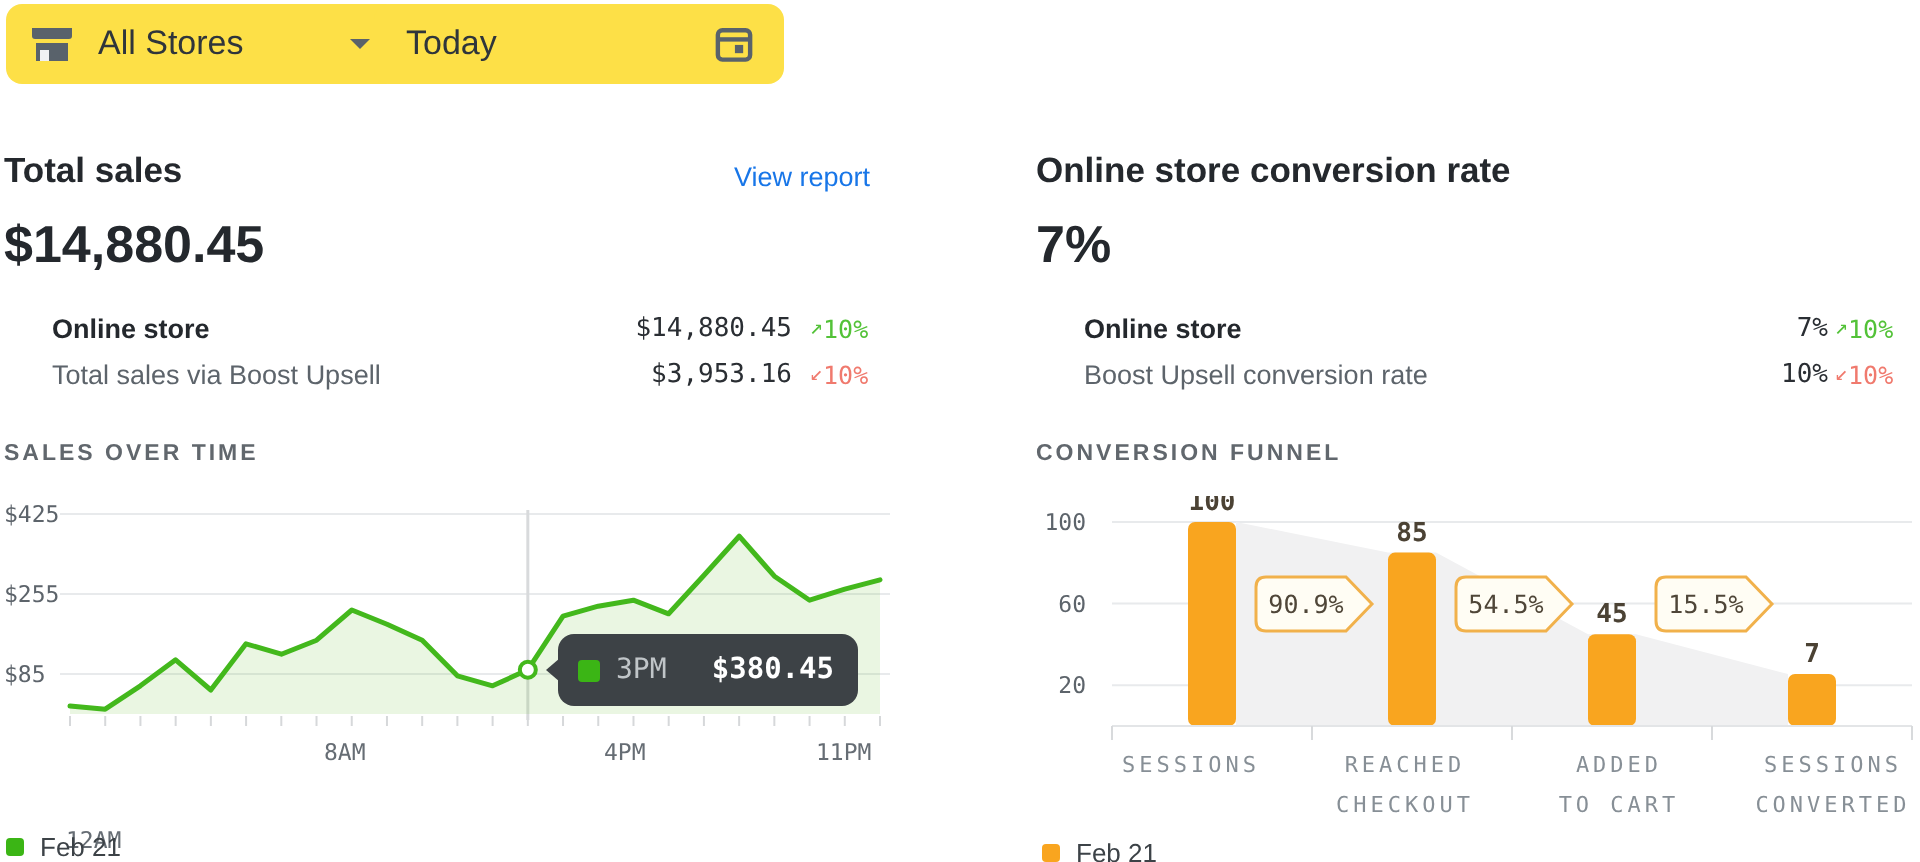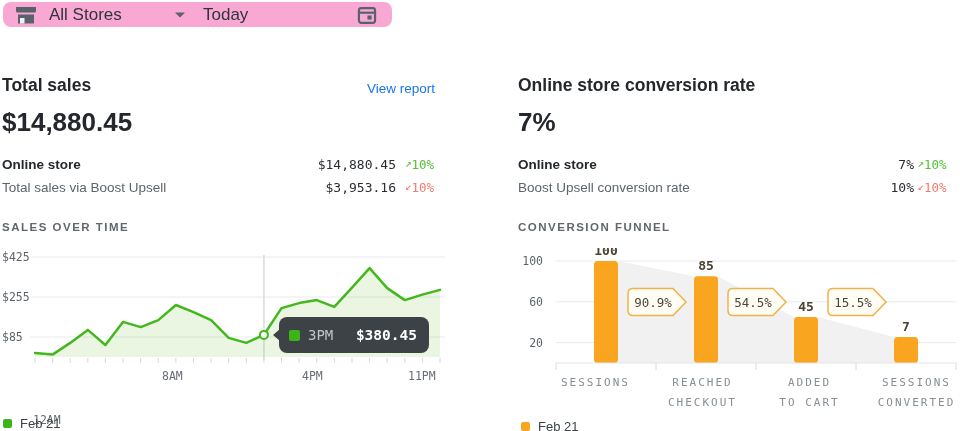--- a/index.html
+++ b/index.html
@@ -1,21 +1,21 @@
 <!DOCTYPE html>
 <html><head>
 <meta charset="utf-8">
 <style>
   html,body{margin:0;padding:0;background:#fff;}
   #app{position:relative;width:960px;height:431px;background:#fff;overflow:hidden;
        font-family:"Liberation Sans",sans-serif;color:#24282d;}
   .mono{font-family:"DejaVu Sans Mono",monospace;}
 
   
-  .top-btn{position:absolute;top:2px;height:25px;background:#f9a8d4;border-radius:8px;
+  .top-btn{position:absolute;top:2px;height:40px;background:#fde047;border-radius:8px;
            display:flex;align-items:center;cursor:pointer;}
   #store-btn{left:3px;width:172px;padding:0 14px 0 12px;}
   #date-btn{left:187px;width:175px;padding:0 14px 0 16px;}
   .top-btn .lbl{font-size:17px;color:#2f353b;}
   #store-btn .lbl{margin-left:12px;}
   .top-btn .right-ic{margin-left:auto;display:flex;}
 
   
   .panel-title{position:absolute;font-size:17.5px;font-weight:bold;color:#24282d;}
   #ts-title{left:2px;top:75px;}
@@ -23,21 +23,21 @@
   #view-report{position:absolute;left:367px;top:81px;font-size:13.5px;color:#1876e8;cursor:pointer;text-decoration:none;}
   .big-value{position:absolute;font-size:26px;font-weight:bold;color:#24282d;}
   #ts-value{left:2px;top:107px;}
   #cr-value{left:518px;top:107px;}
 
   
   .rows{position:absolute;top:153px;}
   #left-rows{left:2px;width:441px;}
   #right-rows{left:518px;width:432px;}
   .mrow{display:flex;align-items:center;height:23px;}
-  .mrow .rlabel{flex:1;font-size:13.5px;color:#5d646b;}
+  .mrow .rlabel{flex:1;font-size:13.5px;color:#5d646b;margin-left:24px;}
   .mrow.first .rlabel{font-weight:bold;color:#24282d;}
   .mrow .rval{text-align:right;font-size:13px;color:#2a2e33;}
   .mrow .rdelta{text-align:center;font-size:12.5px;}
   #left-rows .rdelta{width:47px;}
   #right-rows .rdelta{width:36px;}
   .rdelta .arr{font-size:11px;position:relative;top:-2px;}
   [data-dir="up"]{color:#53c238;}
   [data-dir="down"]{color:#f07a6e;}
 
   .section-title{position:absolute;top:221px;font-size:11.5px;font-weight:bold;

